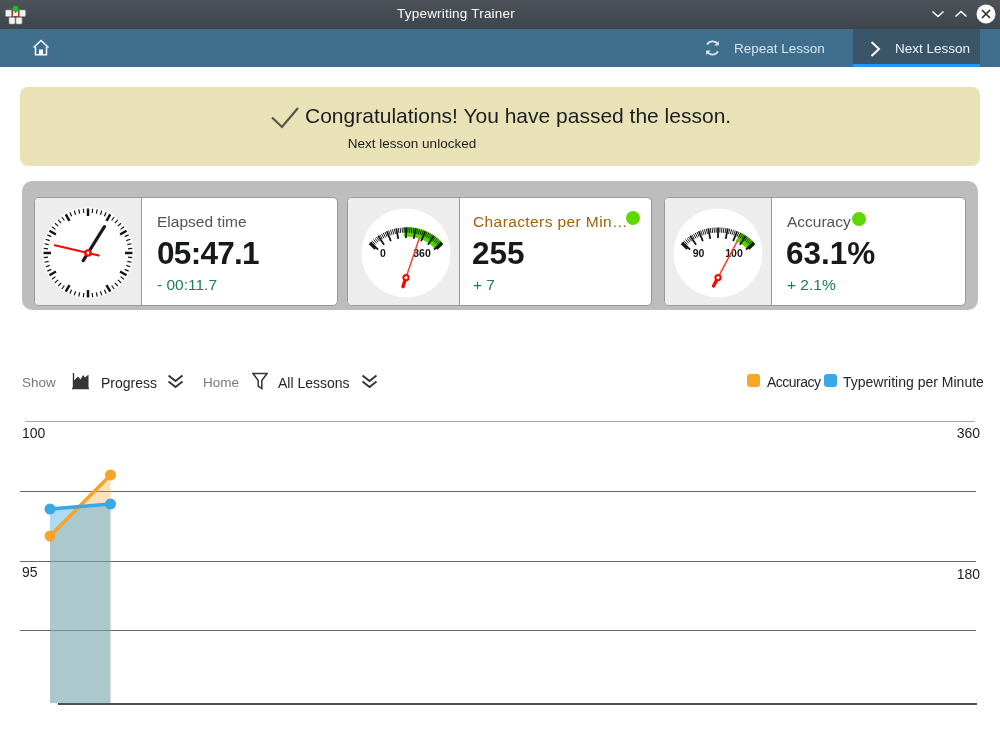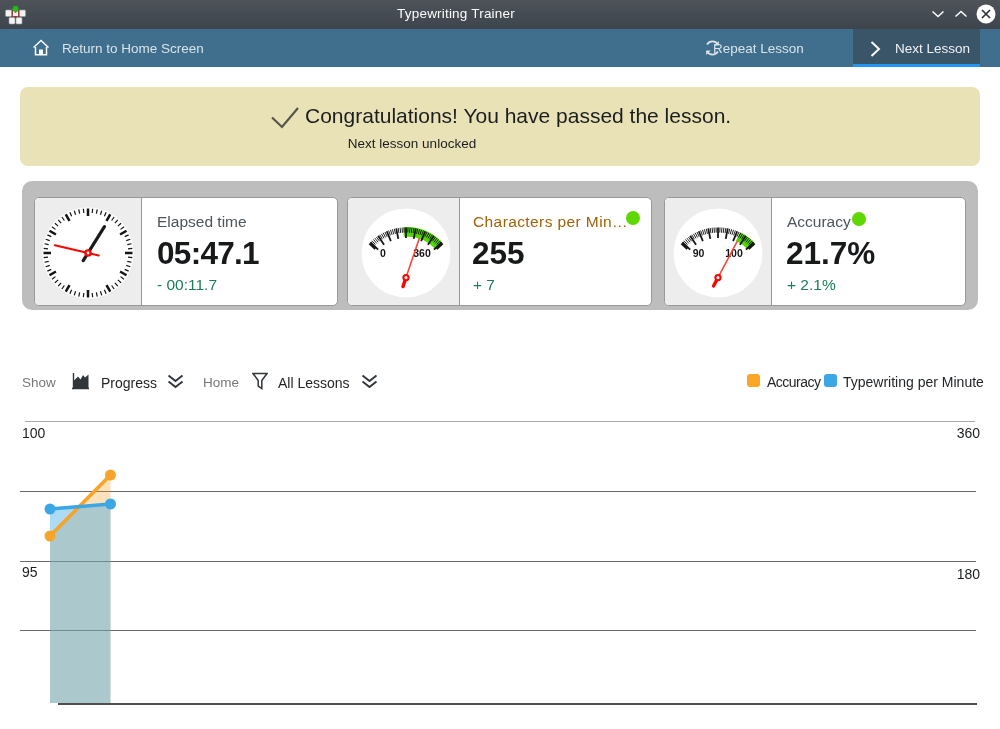--- a/index.html
+++ b/index.html
@@ -44,28 +44,27 @@
 </div>
 
 <div id="navbar">
   <div id="nextsec"></div>
   <div id="nextline"></div>
   <svg class="abs" style="left:32px;top:10px" width="18" height="17" viewBox="0 0 18 17">
     <path d="M1.5 8.5 L9 1.5 L16.5 8.5" fill="none" stroke="#fcfcfc" stroke-width="1.5"></path>
     <path d="M3.5 8 L3.5 15.8 L14.5 15.8 L14.5 8" fill="none" stroke="#fcfcfc" stroke-width="1.5"></path>
     <rect x="7" y="10.5" width="4" height="5.5" fill="#fcfcfc"></rect>
   </svg>
-  <div class="abs navtext" style="left:62px;top:0;height:38px;line-height:39px;">Return to Home Screen</div>
   <svg class="abs" style="left:704px;top:11px" width="17" height="16" viewBox="0 0 17 16">
     <path d="M3 4.5 A 6.5 6.5 0 0 1 14 4.5" fill="none" stroke="#d6e3eb" stroke-width="1.8"></path>
     <path d="M14 11.5 A 6.5 6.5 0 0 1 3 11.5" fill="none" stroke="#d6e3eb" stroke-width="1.8"></path>
     <path d="M14.8 1 L14.8 5.5 L10.3 5.5 Z" fill="#d6e3eb"></path>
     <path d="M2.2 15 L2.2 10.5 L6.7 10.5 Z" fill="#d6e3eb"></path>
   </svg>
-  <div class="abs navtext" style="left:713px;top:0;height:38px;line-height:39px;">Repeat Lesson</div>
+  <div class="abs navtext" style="left:734px;top:0;height:38px;line-height:39px;">Repeat Lesson</div>
   <svg class="abs" style="left:868px;top:10.5px" width="14" height="17" viewBox="0 0 14 16">
     <path d="M3.5 1.5 L11 8.5 L3.5 15.5" fill="none" stroke="#fcfcfc" stroke-width="2"></path>
   </svg>
   <div class="abs navtext" style="left:895px;top:0;height:38px;line-height:39px;color:#eef3f7">Next Lesson</div>
 </div>
 
 <div class="abs" style="left:20px;top:87px;width:960px;height:79px;background:#e9e2b6;border-radius:8px;"></div>
 <svg class="abs" style="left:269px;top:104px" width="32" height="26" viewBox="0 0 32 26">
   <path d="M3 13.5 L13 23 L29 4" fill="none" stroke="#55554c" stroke-width="2.2"></path>
 </svg>
@@ -254,21 +253,21 @@
     <line x1="15.28" y1="40.96" x2="9.43" y2="35.50" stroke="#141414" stroke-width="2.2"></line>
     <line x1="76.72" y1="40.96" x2="82.57" y2="35.50" stroke="#141414" stroke-width="2.2"></line>
     <text x="26.5" y="48.6" text-anchor="middle" font-size="10.5" font-weight="bold" fill="#141414">90</text>
     <text x="62" y="48.6" text-anchor="middle" font-size="10.5" font-weight="bold" fill="#141414">100</text>
     <line x1="46" y1="69.6" x2="65.19" y2="33.37" stroke="#fa3c30" stroke-width="1.6" stroke-linecap="round" opacity="0.95"></line>
     <line x1="46" y1="69.6" x2="41.55" y2="78.00" stroke="#f50800" stroke-width="3.4" stroke-linecap="round"></line>
     <circle cx="46" cy="69.6" r="2.6" fill="#fff" stroke="#f50800" stroke-width="2.1"></circle>
   </svg>
 <div class="abs" style="left:787px;top:213px;font-size:15.5px;color:#4d545b;">Accuracy</div>
 <div class="abs" style="left:852px;top:212px;width:14px;height:14px;border-radius:50%;background:#5fd700;"></div>
-<div class="abs" style="left:786px;top:235px;font-size:31.5px;font-weight:bold;color:#17191a;">21.7%</div>
+<div class="abs" style="left:786px;top:235px;font-size:31.5px;font-weight:bold;color:#17191a;">63.1%</div>
 <div class="abs" style="left:787px;top:276px;font-size:15.5px;color:#187f56;">+ 2.1%</div>
 
 <div class="abs" style="left:22px;top:375px;font-size:13.5px;color:#787878;">Show</div>
 <svg class="abs" style="left:72px;top:373px" width="18" height="17" viewBox="0 0 18 17">
   <path d="M1.5 0 L1.5 16 M0 15.5 L17 15.5" stroke="#31363b" stroke-width="1.4" fill="none"></path>
   <path d="M1.5 15.5 L1.5 8 L6 3.5 L8.5 6.5 L11 2 L13 4.5 L16.5 1.5 L16.5 15.5 Z" fill="#31363b"></path>
 </svg>
 <div class="abs" style="left:101px;top:375px;font-size:14px;color:#232629;">Progress</div>
 <svg class="abs" style="left:167px;top:374px" width="17" height="15" viewBox="0 0 17 15">
   <path d="M1.5 1.5 L8.5 7 L15.5 1.5 M1.5 7.5 L8.5 13 L15.5 7.5" fill="none" stroke="#31363b" stroke-width="1.9"></path>

